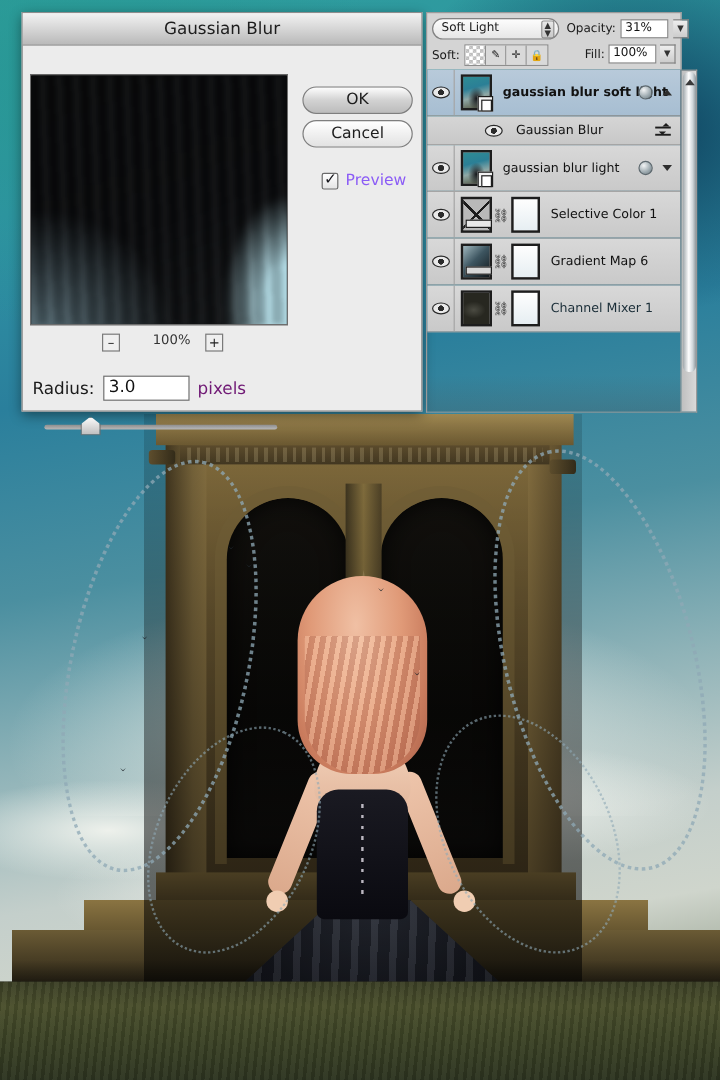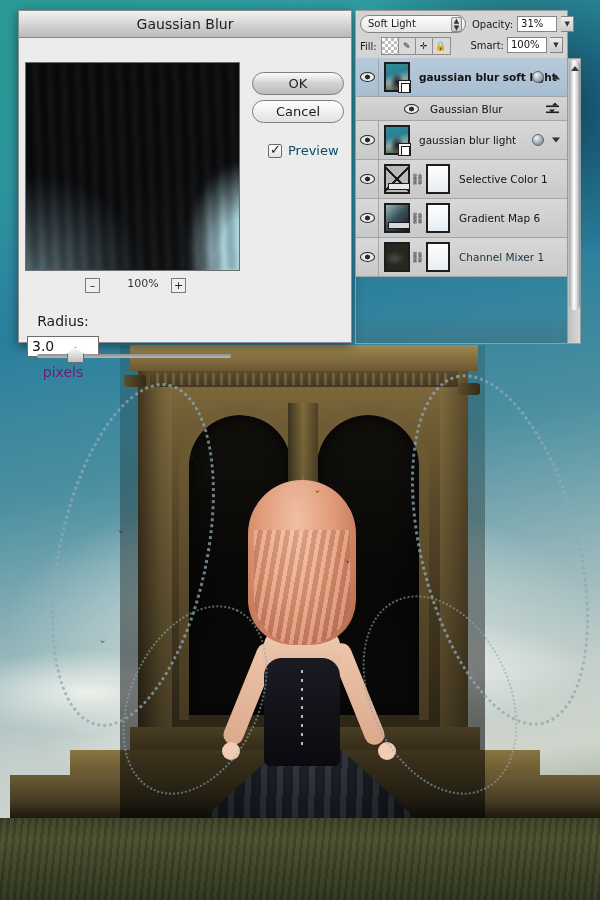--- a/index.html
+++ b/index.html
@@ -240,22 +240,22 @@
   }
   .preview-chk { position:absolute; left:249px; top:105px; display:flex; align-items:center; gap:6px; }
   .chkbox {
     width:14px; height:14px; border:1px solid #6b6b6b; border-radius:2px;
     background: linear-gradient(180deg,#fff,#e4e4e4); position:relative;
   }
   .chkbox::after {
     content:"✓"; position:absolute; left:1px; top:-3px;
     font-size:13px; color:#17171c; font-family:"DejaVu Sans", sans-serif;
   }
-  .chk-label { font-size:13px; color:#0c4a6e; font-family:"DejaVu Sans", sans-serif; }
-  .radius-row { position:absolute; left:8px; top:275px; display:flex; align-items:center; gap:7px;flex-direction:column; }
+  .chk-label { font-size:13px; color:#8b5cf6; font-family:"DejaVu Sans", sans-serif; }
+  .radius-row { position:absolute; left:8px; top:275px; display:flex; align-items:center; gap:7px; }
   .radius-label { font-size:14px; color:#1b1b1b; font-family:"DejaVu Sans", sans-serif; }
   .radius-input {
     width:72px; height:21px; border:1px solid #6e6e6e; background:#fff;
     font-size:14px; padding:0 4px; line-height:19px; color:#111;
     font-family:"DejaVu Sans", sans-serif;
   }
   .radius-units { font-size:14px; color:#701a75; font-family:"DejaVu Sans", sans-serif; }
   .slider-track {
     position:absolute; left:18px; top:316px; width:194px; height:4px;
     border-radius:2px; background: linear-gradient(180deg,#8f8f8f,#b9b9b9);
@@ -538,31 +538,31 @@
         <div class="blend-select">
           <span>Soft Light</span>
           <span class="blend-arrows">▲<br>▼</span>
         </div>
         <div class="op-label">Opacity:</div>
         <div class="op-field">31%</div>
         <div class="spin">▼</div>
       </div>
 
       <div class="lock-row">
-        <div class="lock-label">Fill:</div>
+        <div class="lock-label">Soft:</div>
         <div class="lock-btns">
           <div class="lock-btn checker"></div>
           <div class="lock-btn">✎</div>
           <div class="lock-btn">✛</div>
           <div class="lock-btn">🔒</div>
         </div>
       </div>
 
       <div class="fill-row">
-        <div class="op-label">Smart:</div>
+        <div class="op-label">Fill:</div>
         <div class="op-field">100%</div>
         <div class="spin">▼</div>
       </div>
     </div>
 
     <div class="lp-list">
 
       <div class="lrow selected">
         <div class="eye-cell">
           <div class="eye"></div>

